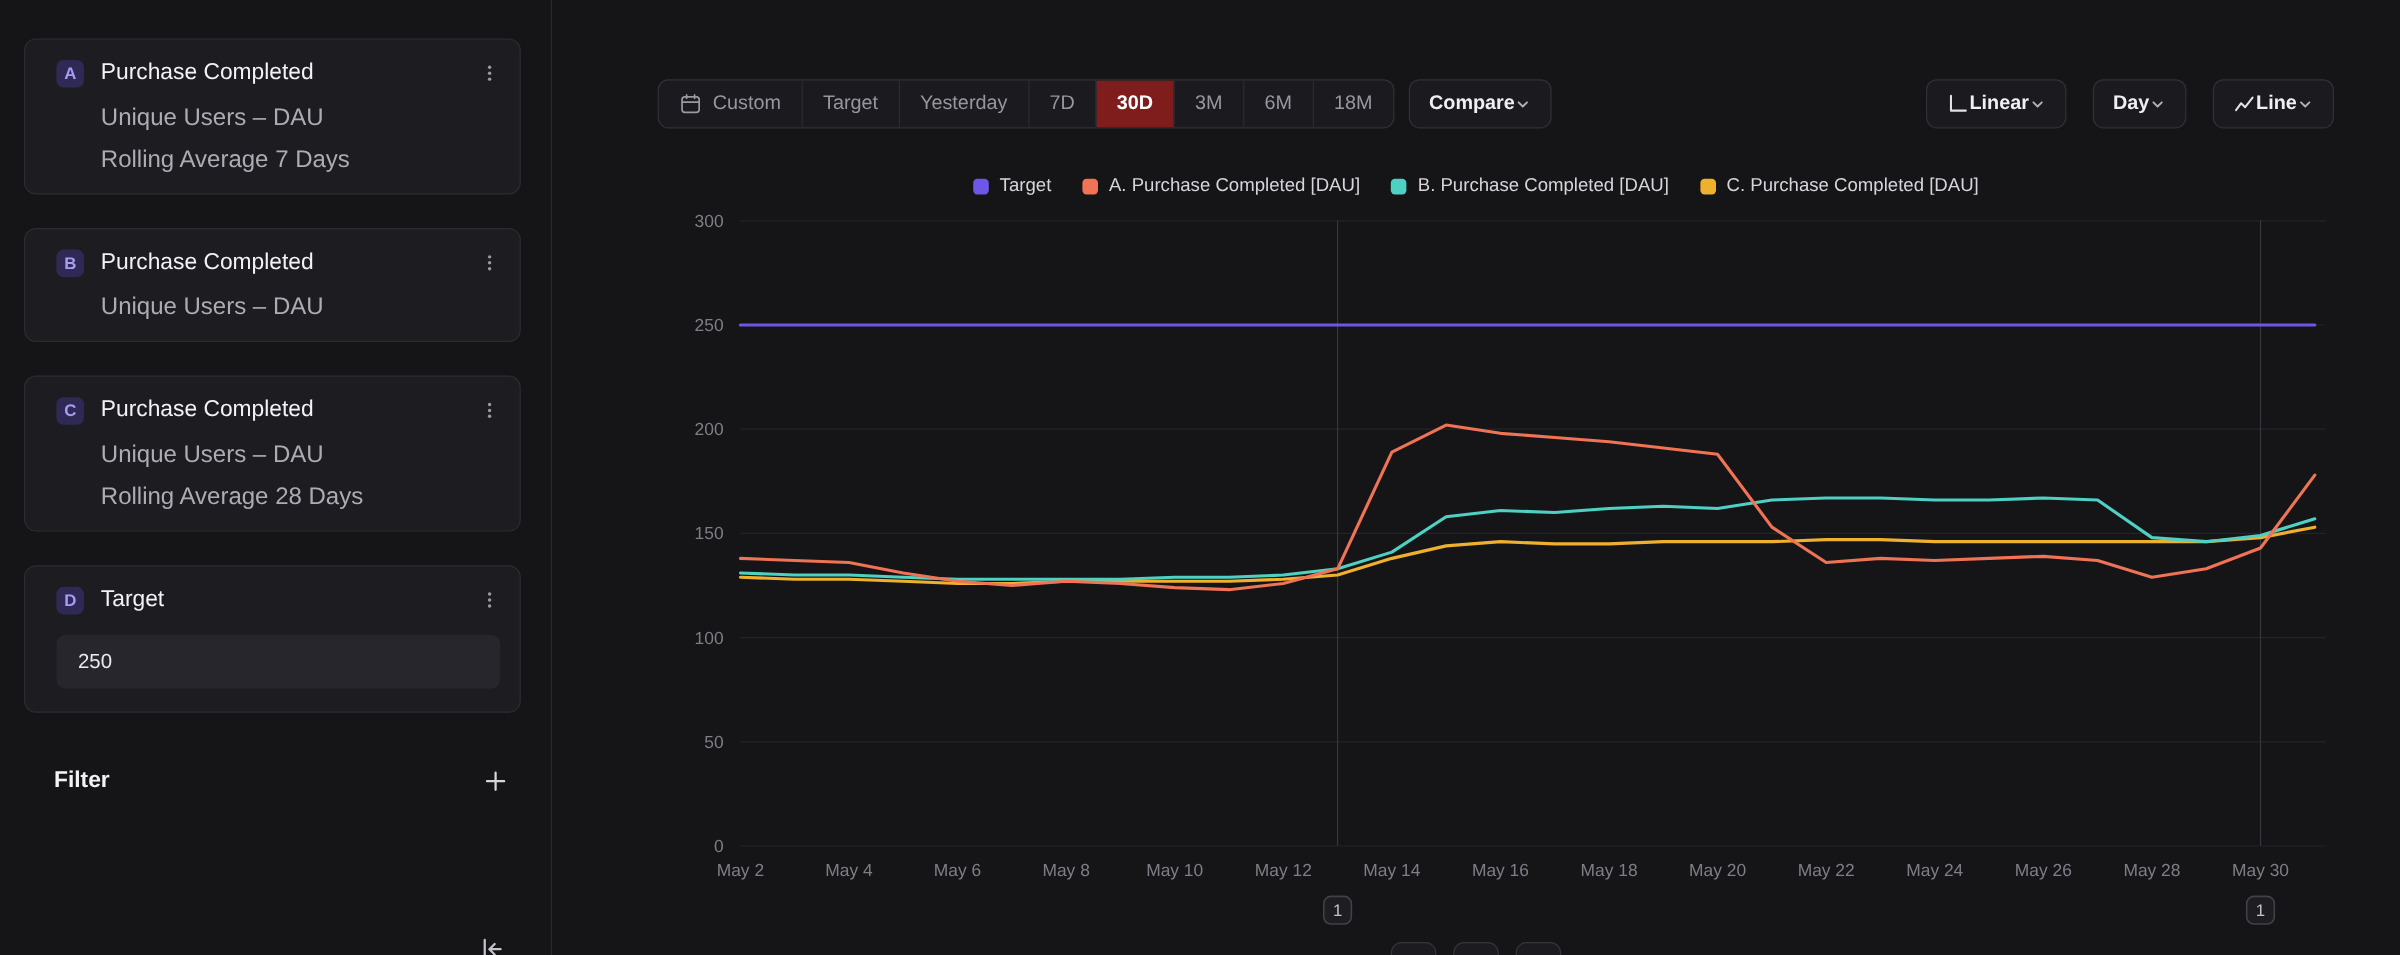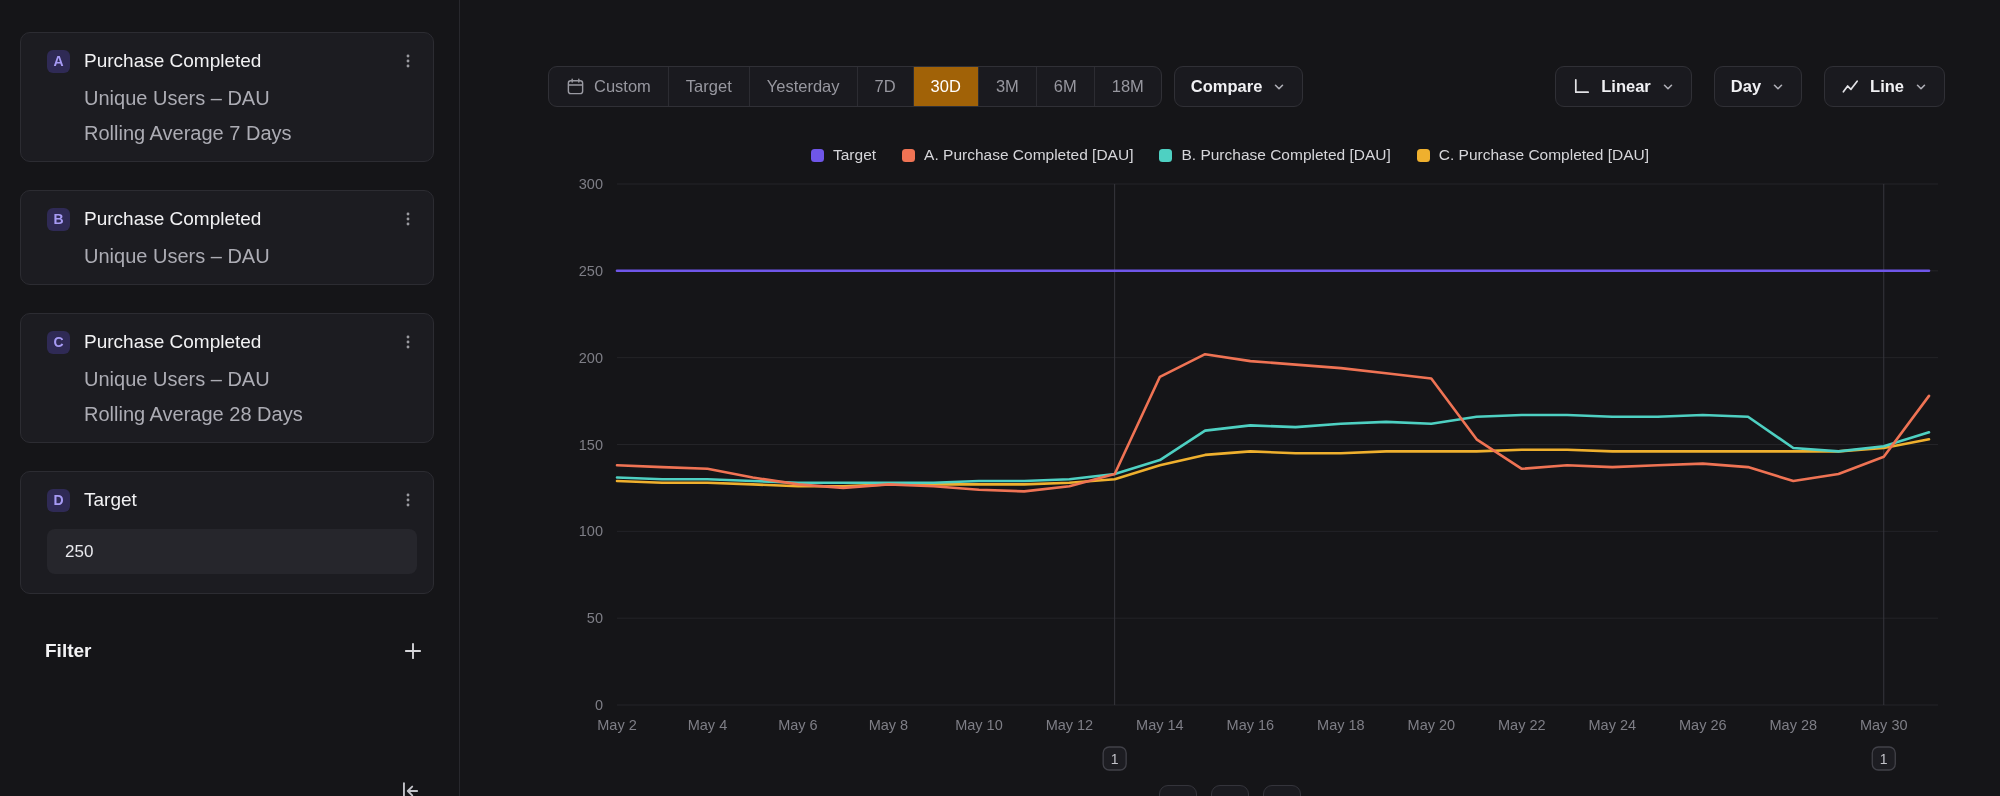--- a/index.html
+++ b/index.html
@@ -61,26 +61,26 @@
     display:inline-flex; align-items:stretch; height:41px;
     background:#1a1a1f; border:1px solid #303036; border-radius:9px; overflow:hidden;
   }
   .range-btn {
     background:none; border:none; cursor:pointer;
     padding:0 17px; font-size:16.5px; color:#97979f;
     font-family:"Liberation Sans", sans-serif;
     display:flex; align-items:center; gap:9px;
   }
   .range-btn + .range-btn { border-left:1px solid #2c2c32; }
-  .range-btn.selected { background:#a16207; color:#ffffff; font-weight:400; }
+  .range-btn.selected { background:#7f1d1d; color:#ffffff; font-weight:700; }
   .tbtn {
     height:41px; background:#1a1a1f; border:1px solid #303036; border-radius:9px;
     color:#f0f0f3; font-size:16.5px; font-weight:700; cursor:pointer;
     font-family:"Liberation Sans", sans-serif;
-    display:flex; align-items:center; gap:10px; padding:15px 16px;
+    display:flex; align-items:center; padding:15px 16px;
   }
   .compare { margin-left:12px; }
   .right-cluster { margin-left:auto; display:flex; gap:22px; }
   .legend {
     position:absolute; top:146px; left:0; right:0;
     display:flex; justify-content:center; align-items:center; gap:26px;
   }
   .legend-item { display:flex; align-items:center; gap:9px; cursor:pointer; }
   .legend-item .swatch { width:13px; height:13px; border-radius:3.5px; }
   .legend-item span:last-child { font-size:15.5px; color:#d6d6da; }

